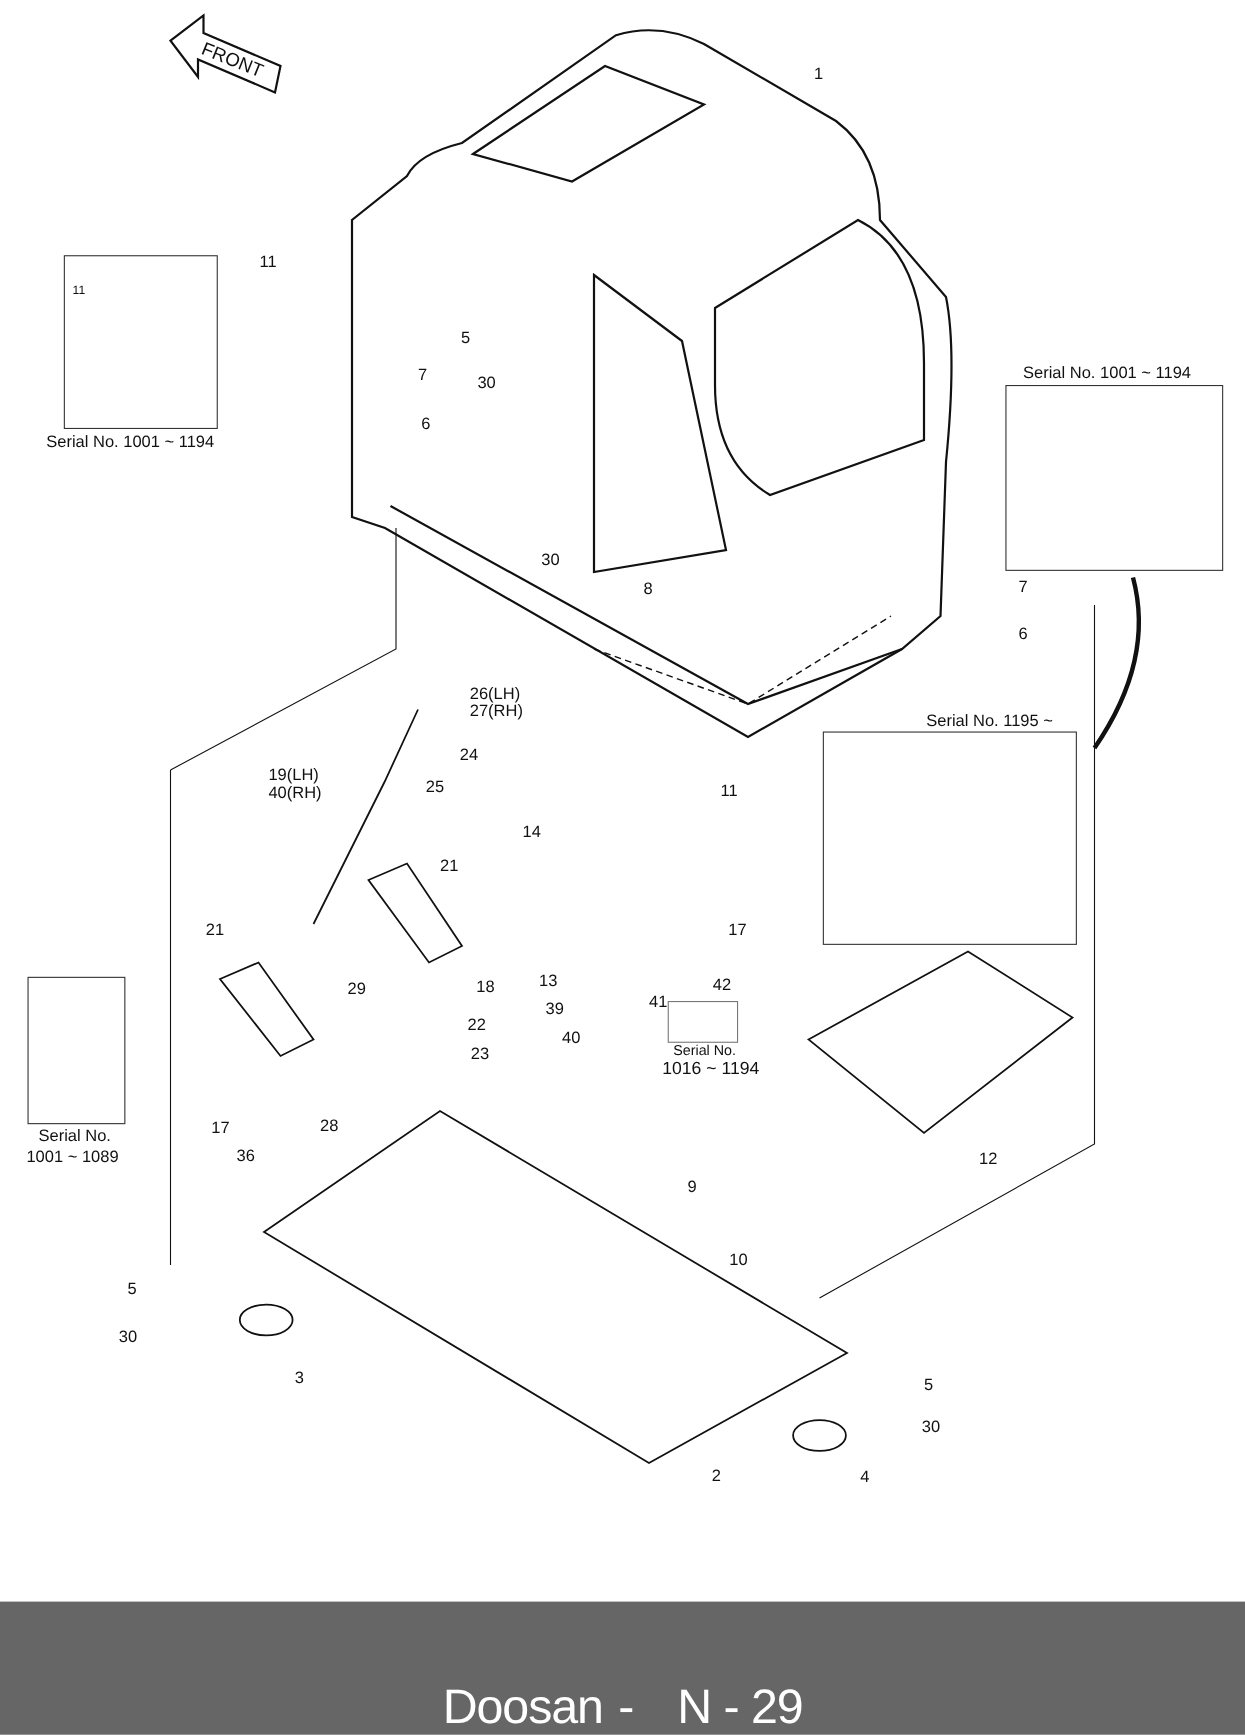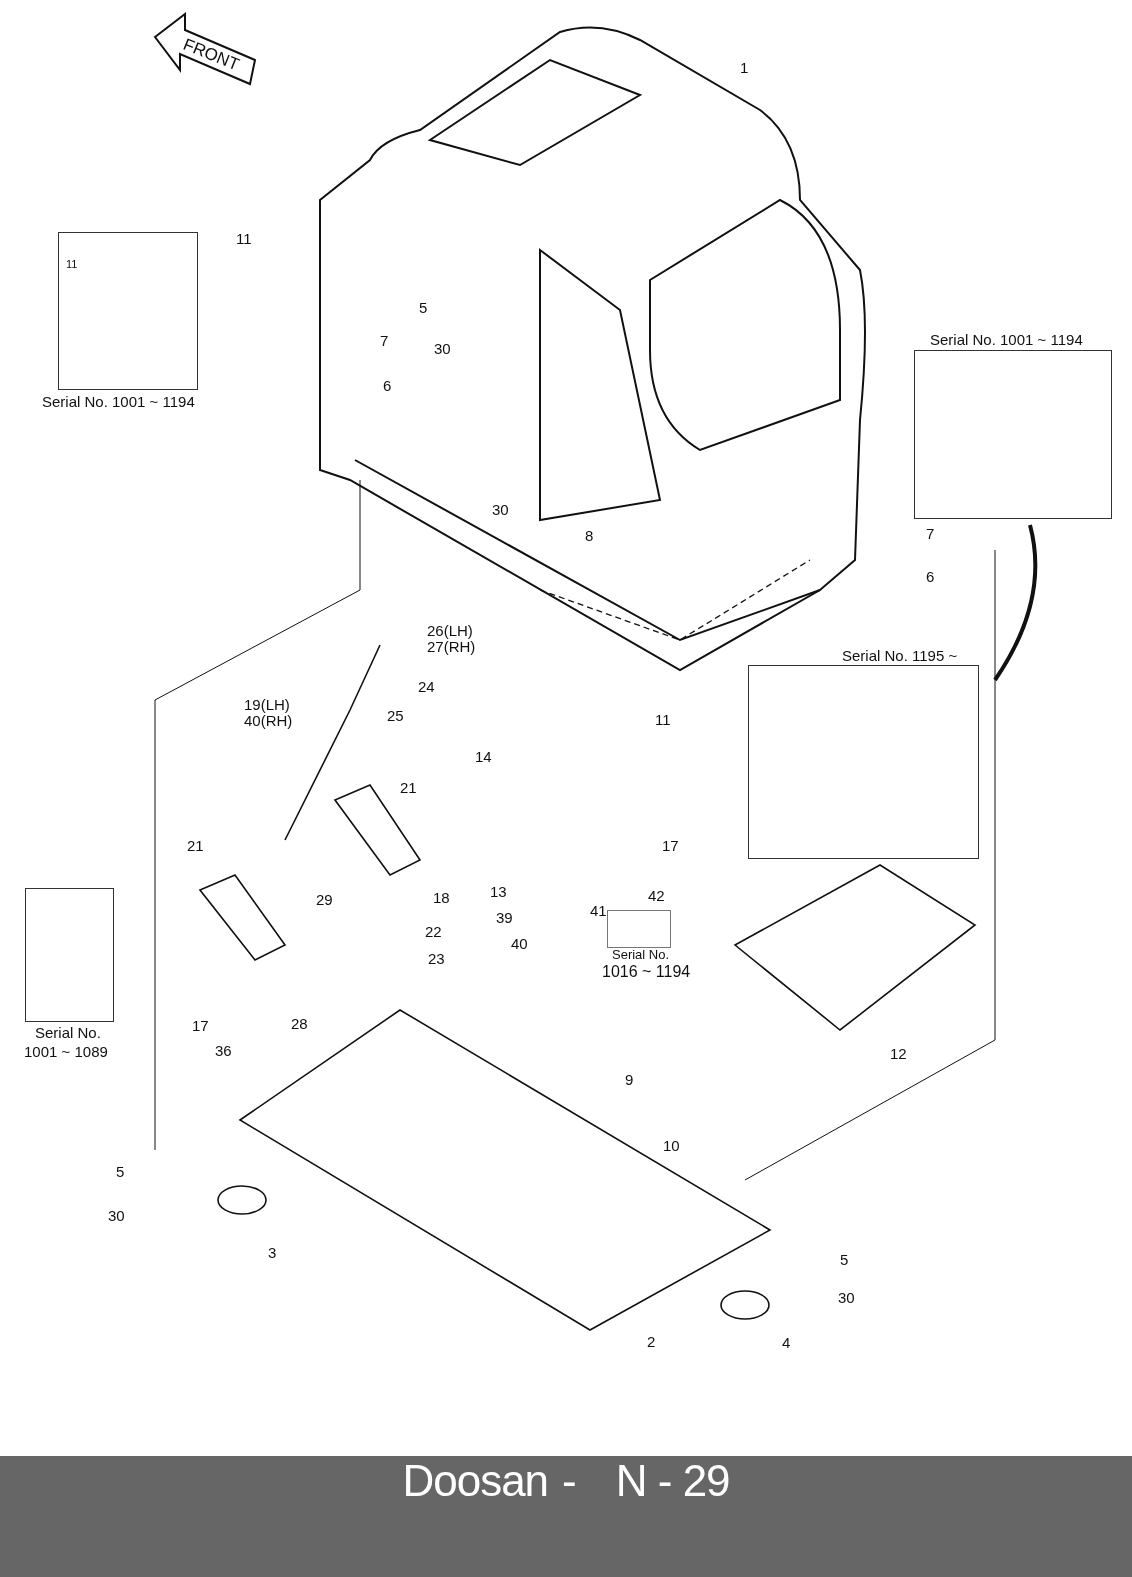--- a/index.html
+++ b/index.html
@@ -2,21 +2,21 @@
 <html><head>
 <meta charset="utf-8">
 <style>
   html,body{margin:0;padding:0;background:#fff;}
   body{width:1132px;height:1577px;position:relative;overflow:hidden;font-family:"Liberation Sans",sans-serif;}
   #diagram{position:absolute;left:0;top:0;width:1132px;height:1460px;}
   .lbl{position:absolute;font-size:15px;color:#111;line-height:1;white-space:nowrap;}
   .inset{position:absolute;border:1px solid #333;background:#fff;}
   .inset-cap{position:absolute;font-size:15px;color:#111;white-space:nowrap;}
   #footer{position:absolute;left:0;top:1456px;width:1132px;height:121px;background:#666;color:#fff;
-    display:flex;align-items:flex-start;justify-content:center;font-size:44px;letter-spacing:-1px;}
+    display:flex;align-items:flex-end;justify-content:center;font-size:44px;letter-spacing:-1px;}
   #footer span{margin:0 14px;}
   .front{position:absolute;left:150px;top:12px;}
 </style>
 </head>
 <body>
 
 <div id="diagram">
   <svg width="1132" height="1460" style="position:absolute;left:0;top:0">
     <g fill="none" stroke="#111" stroke-width="2">
 

